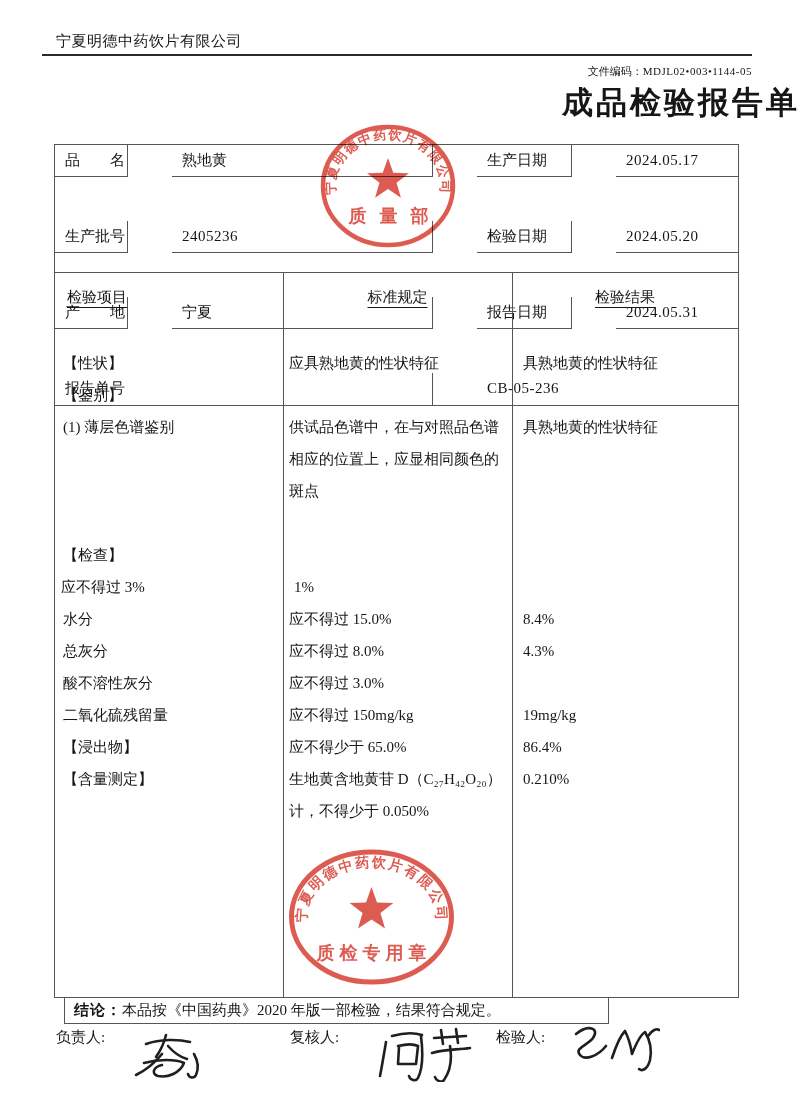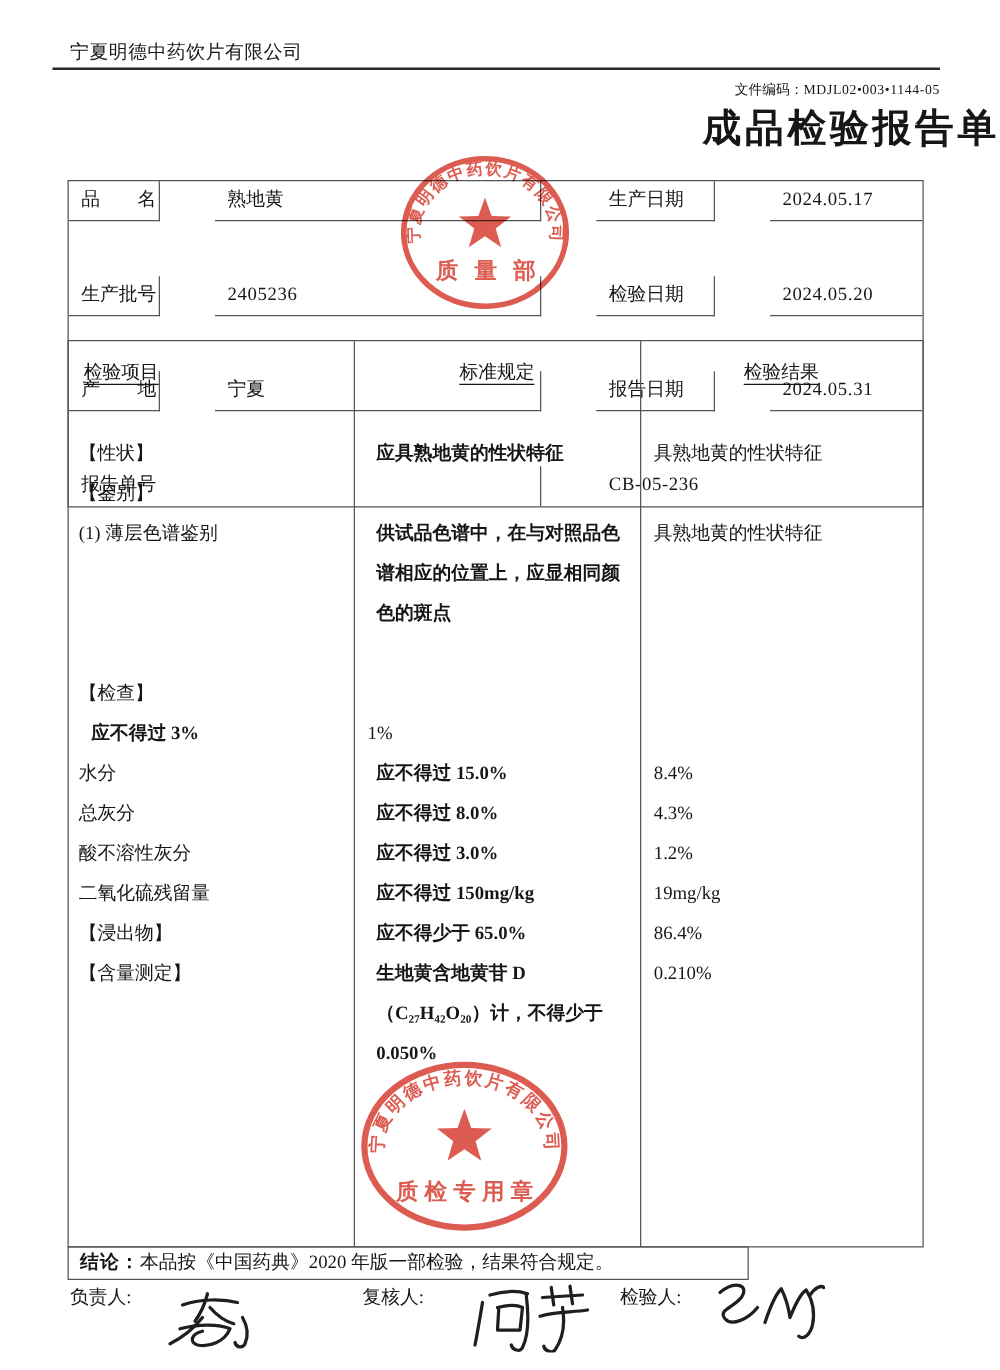--- a/index.html
+++ b/index.html
@@ -39,25 +39,25 @@
   .v1 { left:228px; } .v2 { left:457px; }
   .insp-header { display:grid; grid-template-columns:228px 229px 1fr;
                  padding-top:15px; height:74px; }
   .insp-header span { text-decoration:underline; text-underline-offset:5px;
                       text-decoration-thickness:1px; }
   .h-item { padding-left:12px; }
   .h-mid, .h-res { text-align:center; }
   .insp-row { display:grid; grid-template-columns:228px 229px 1fr; }
   .insp-row > div { min-height:32px; line-height:32px; }
   .c-item { padding-left:8px; }
-  .c-std  { padding-left:18px; padding-right:8px;font-weight:bold; }
+  .c-std  { padding-left:6px; padding-right:8px; }
   .c-res  { padding-left:11px; padding-right:6px; }
 
   
-  .conclusion { position:absolute; left:54px; top:997px; width:545px; height:27px;
+  .conclusion { position:absolute; left:64px; top:997px; width:545px; height:27px;
                 border:1.6px solid #555; font-size:15px; line-height:24px; padding-left:9px; }
   .conclusion b { letter-spacing:1px; }
 
   
   .sig-label { position:absolute; font-size:15px; }
   .lbl-resp { left:56px;  top:1028px; }
   .lbl-rev  { left:290px; top:1028px; }
   .lbl-insp { left:496px; top:1028px; }
   .sig { position:absolute; }
   .sig path { fill:none; stroke:#1f1f1f; stroke-width:2.6; stroke-linecap:round; stroke-linejoin:round; }
@@ -147,21 +147,20 @@
       <div class="c-res">8.4%</div>
     </div>
     <div class="insp-row">
       <div class="c-item">总灰分</div>
       <div class="c-std">应不得过 8.0%</div>
       <div class="c-res">4.3%</div>
     </div>
     <div class="insp-row">
       <div class="c-item">酸不溶性灰分</div>
       <div class="c-std">应不得过 3.0%</div>
-      <div class="c-res">1.2%</div>
     </div>
     <div class="insp-row">
       <div class="c-item">二氧化硫残留量</div>
       <div class="c-std">应不得过 150mg/kg</div>
       <div class="c-res">19mg/kg</div>
     </div>
     <div class="insp-row">
       <div class="c-item">【浸出物】</div>
       <div class="c-std">应不得少于 65.0%</div>
       <div class="c-res">86.4%</div>

